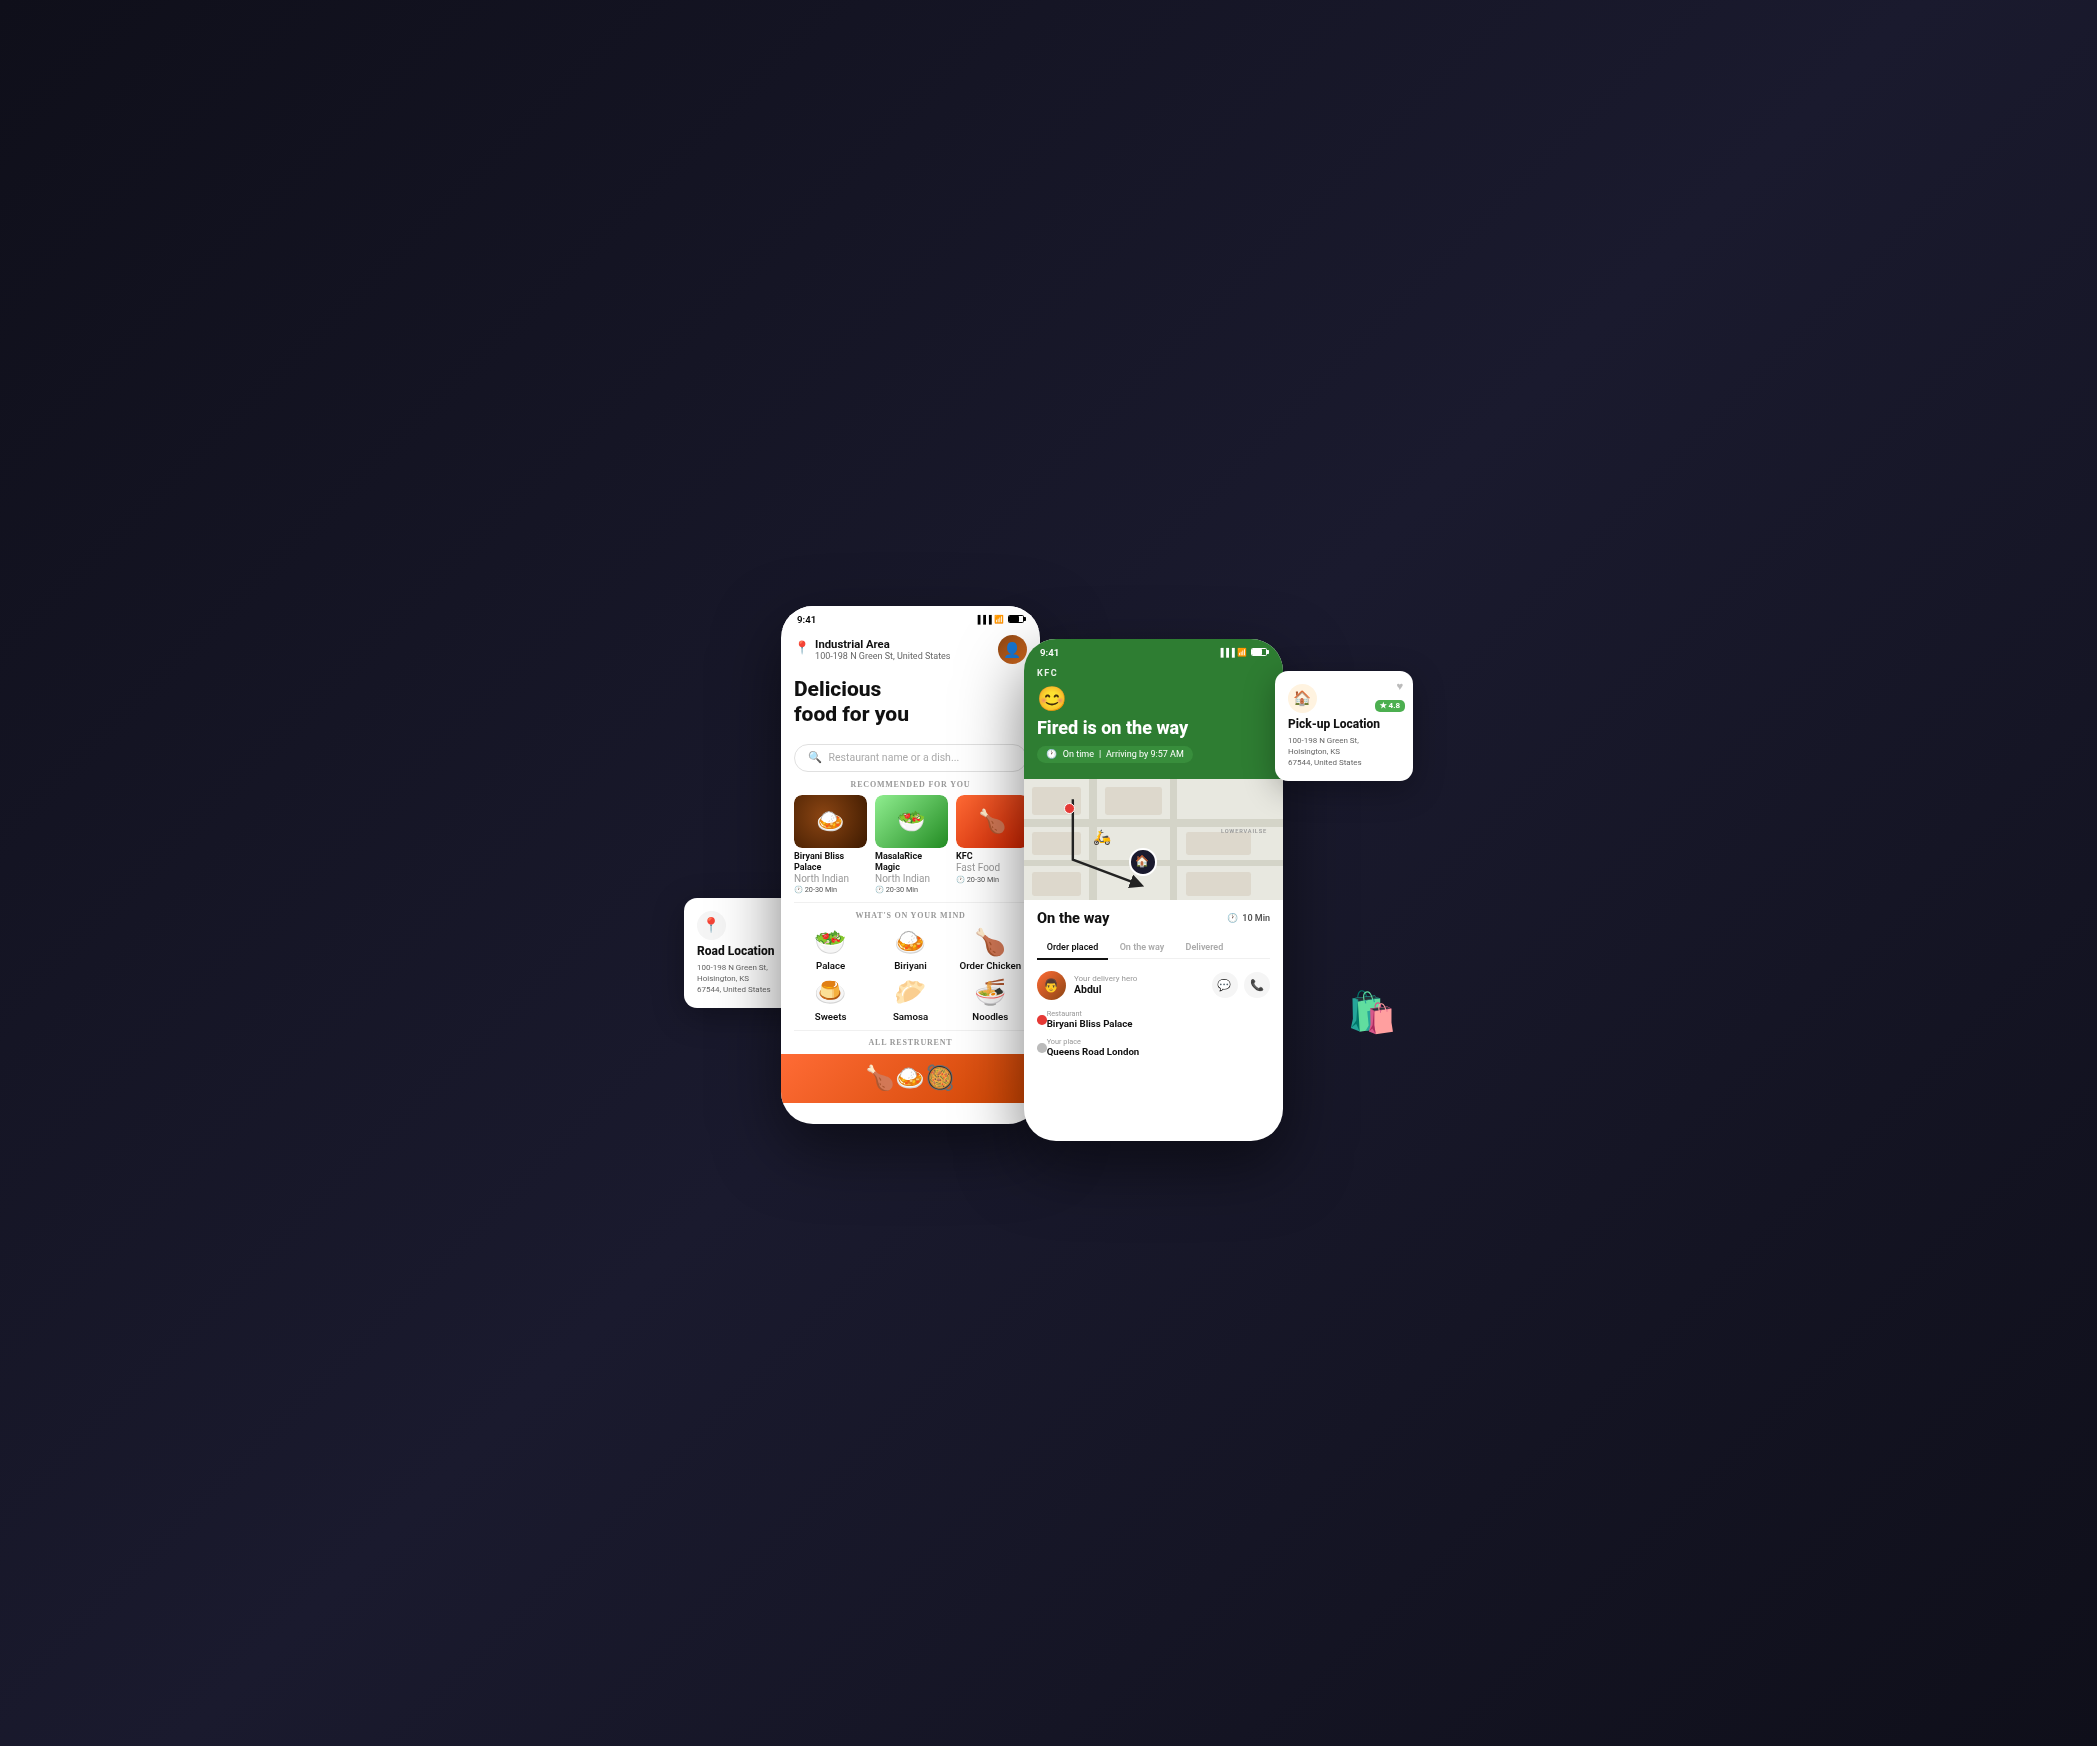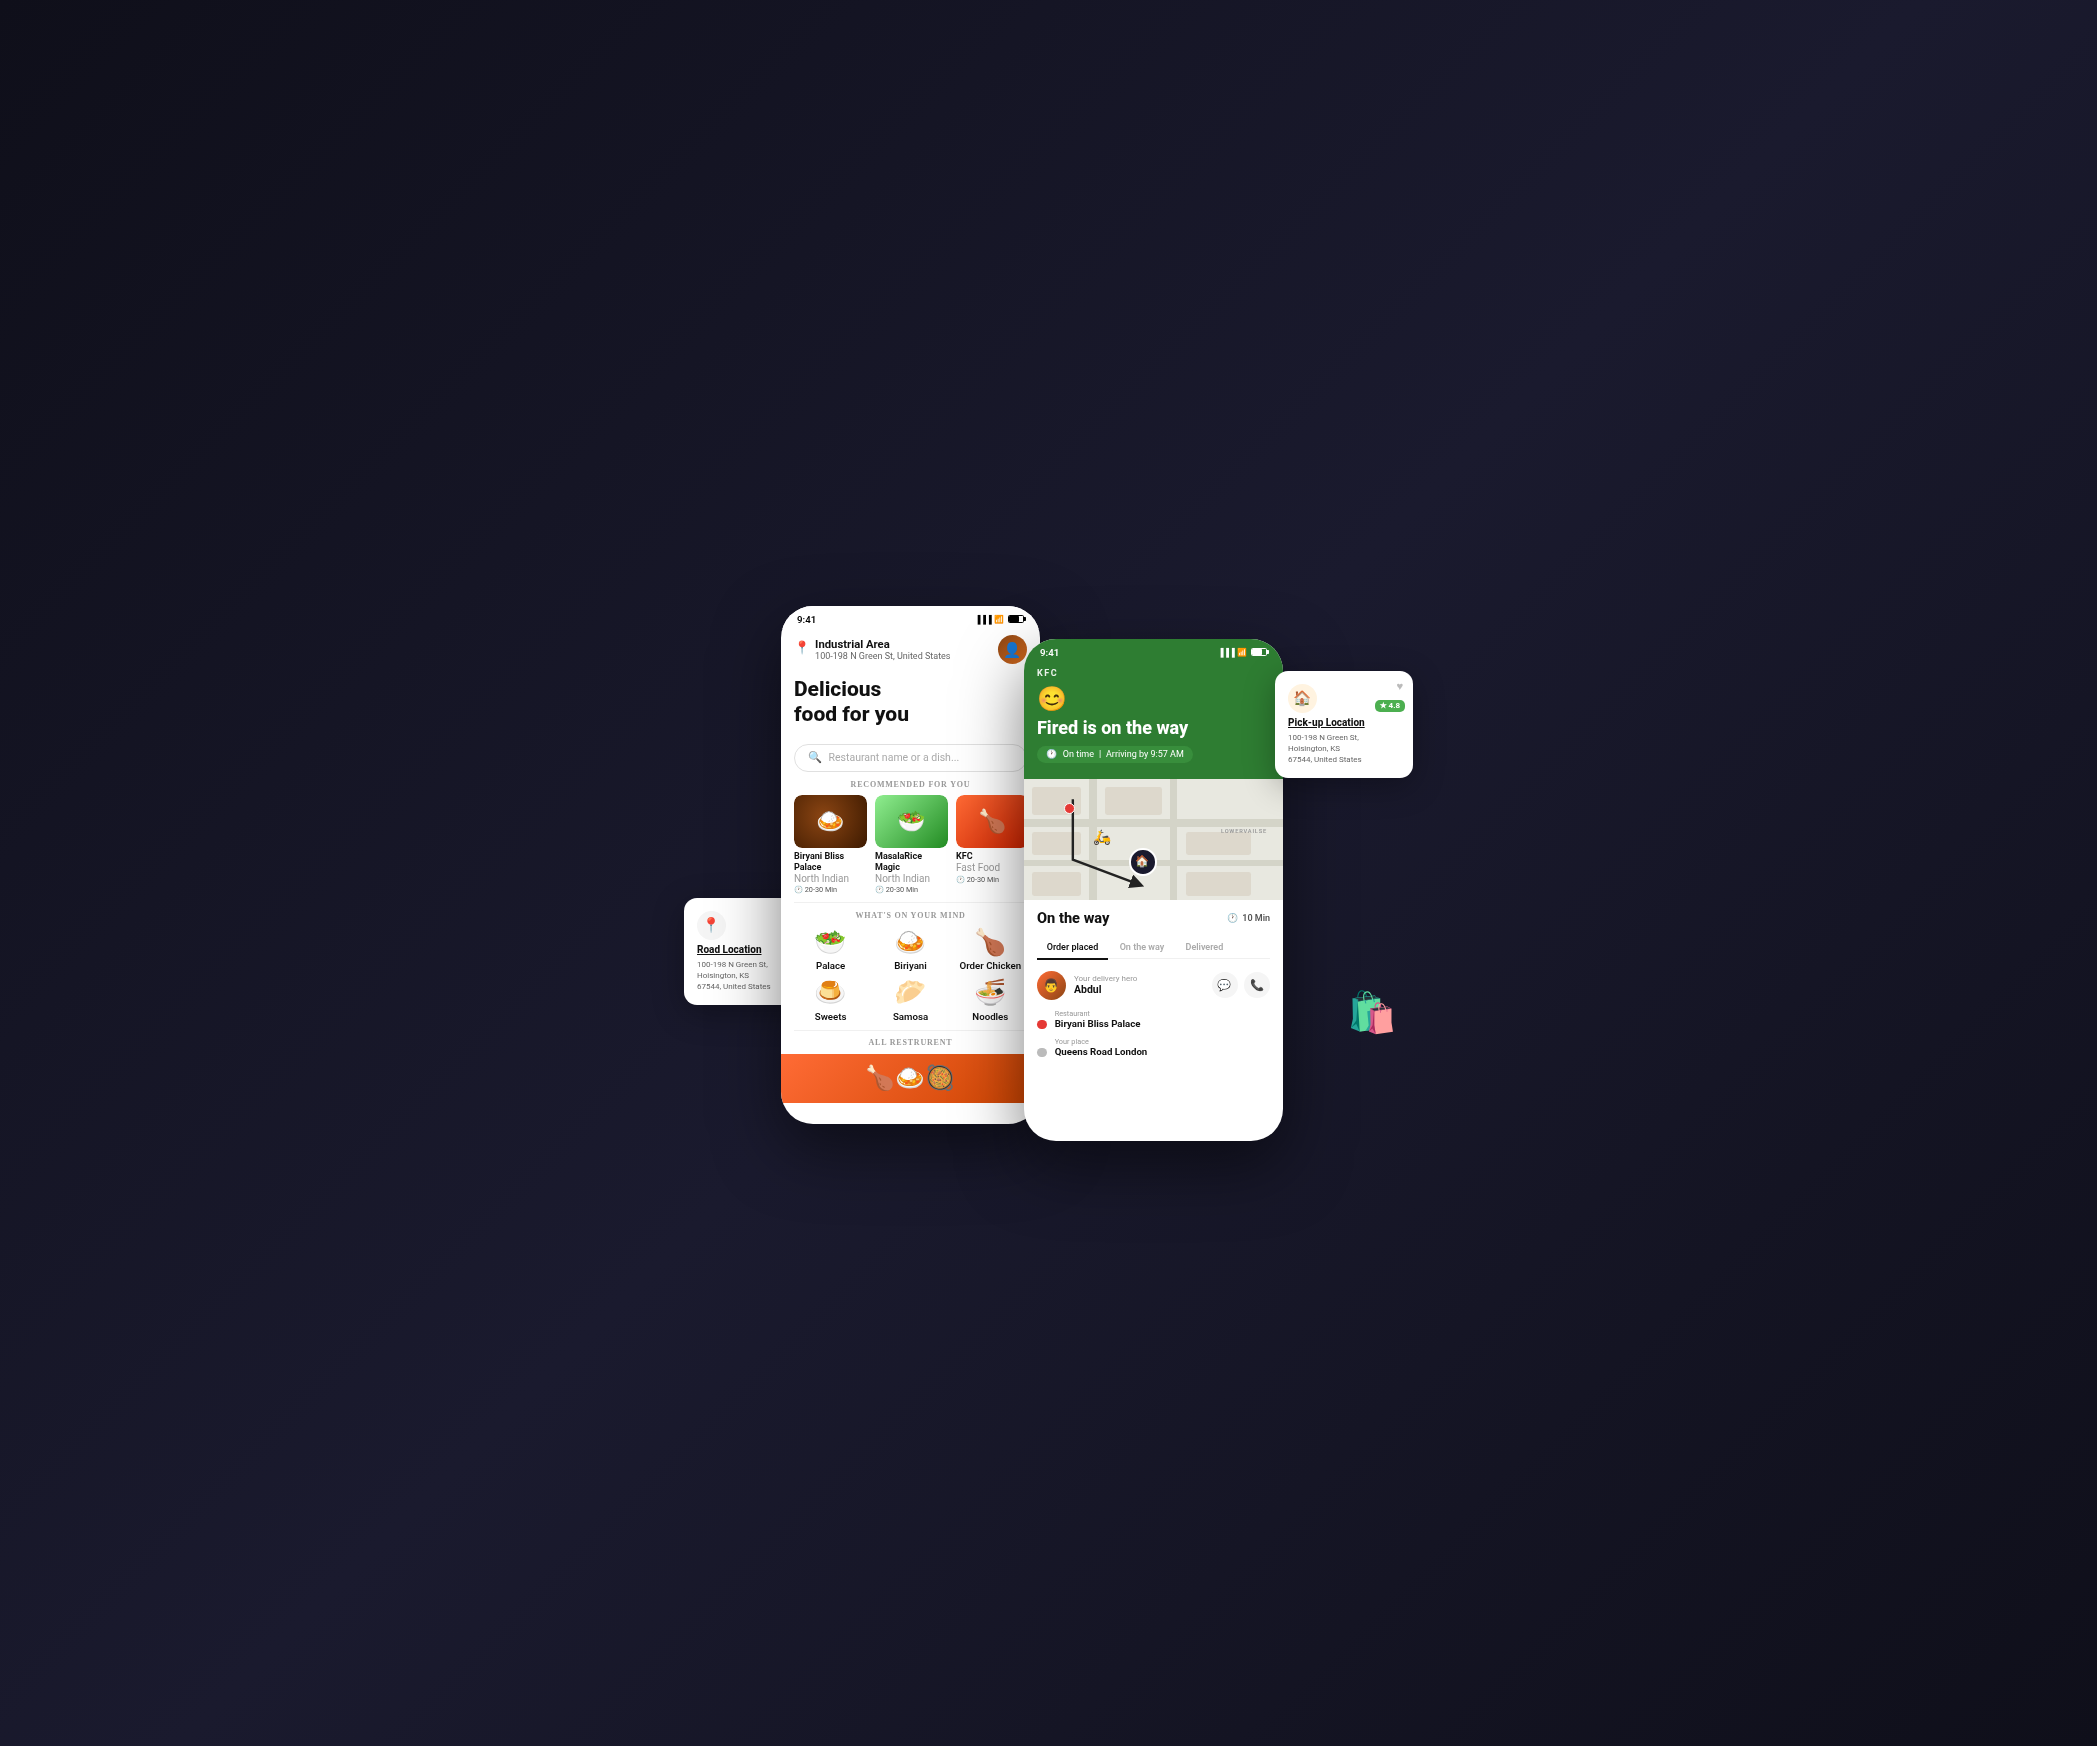--- a/index.html
+++ b/index.html
@@ -410,22 +410,21 @@
       border-radius: 50%;
       background: #f5f5f5;
       display: flex;
       align-items: center;
       justify-content: center;
       font-size: 11.3px;
     }
 
     .info-row {
       display: flex;
-      align-items: flex-end;
-      gap: 8px;
+      align-items: center;
       margin-bottom: 8px;
     }
     .info-dot {
       width: 9.7px;
       height: 9.7px;
       border-radius: 50%;
       margin-top: 1.6px;
       flex-shrink: 0;
     }
     .info-dot.red { background: #e53935; }
@@ -481,21 +480,21 @@
       background: #4CAF50;
       color: #fff;
       font-size: 8px;
       font-weight: 700;
       border-radius: 4.9px;
       padding: 1.6px 4.9px;
       display: flex;
       align-items: center;
       gap: 1.6px;
     }
-    .card-title { font-size: 10px; font-weight: 800; color: #111; margin-bottom: 3.2px; text-decoration: underline; }
+    .card-title { font-size: 12px; font-weight: 800; color: #111; margin-bottom: 3.2px; }
     .card-addr { font-size: 8px; color: #666; line-height: 1.4; }
 
     
     .food-bag-icon {
       position: absolute;
       right: 16px;
       bottom: 121px;
       font-size: 40px;
       z-index: 1;
     }

